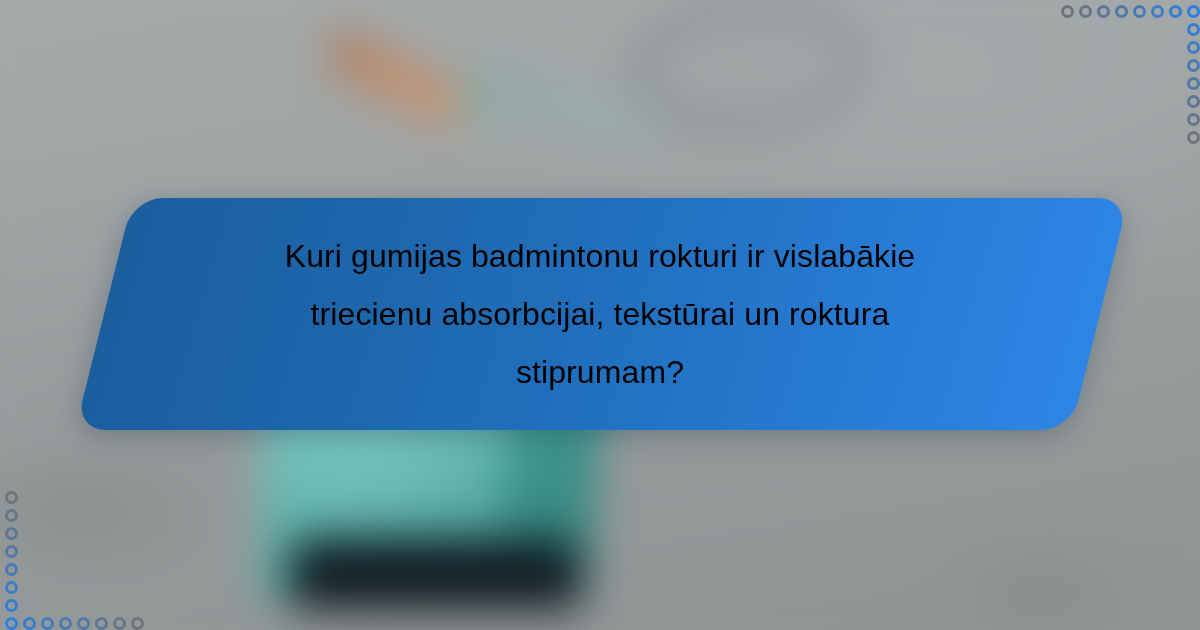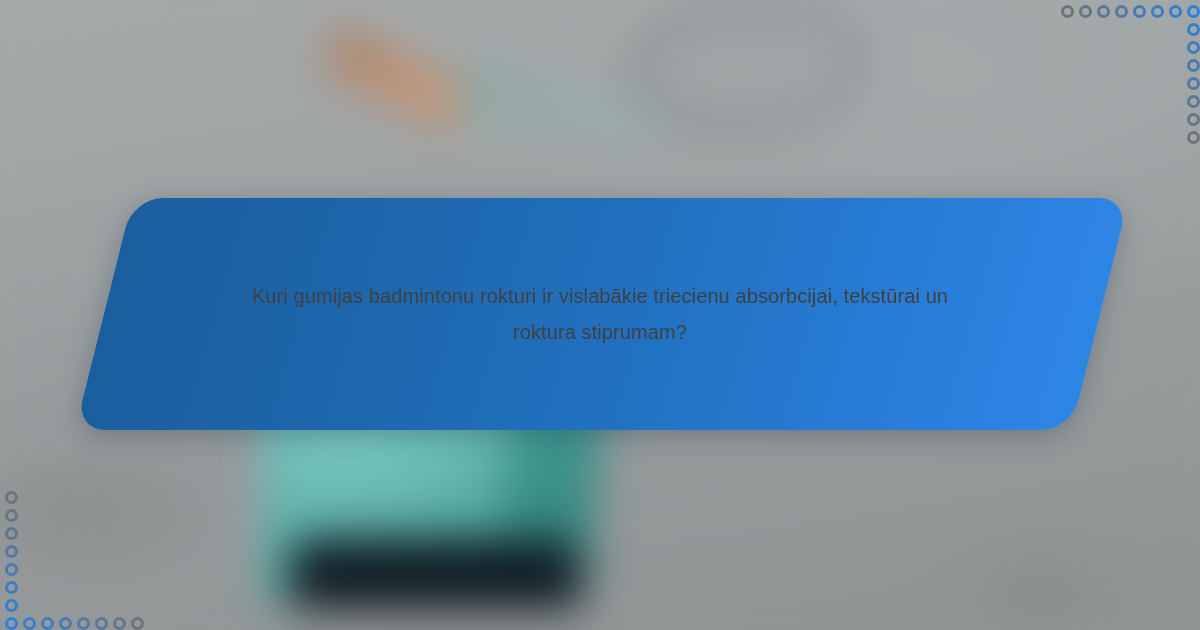--- a/index.html
+++ b/index.html
@@ -201,22 +201,22 @@
     height: 232px;
     display: flex;
     align-items: center;
     justify-content: center;
     text-align: center;
     padding: 0 20px;
     box-sizing: border-box;
   }
   .card-text p {
     margin: 0;
-    color: #404040;
-    font-size: 20px;
+    color: #000000;
+    font-size: 32px;
     line-height: 1.82;
     font-weight: 400;
     letter-spacing: 0.1px;
     max-width: 740px;
   }
 </style>
 </head>
 <body>
 
 <div class="stage">

